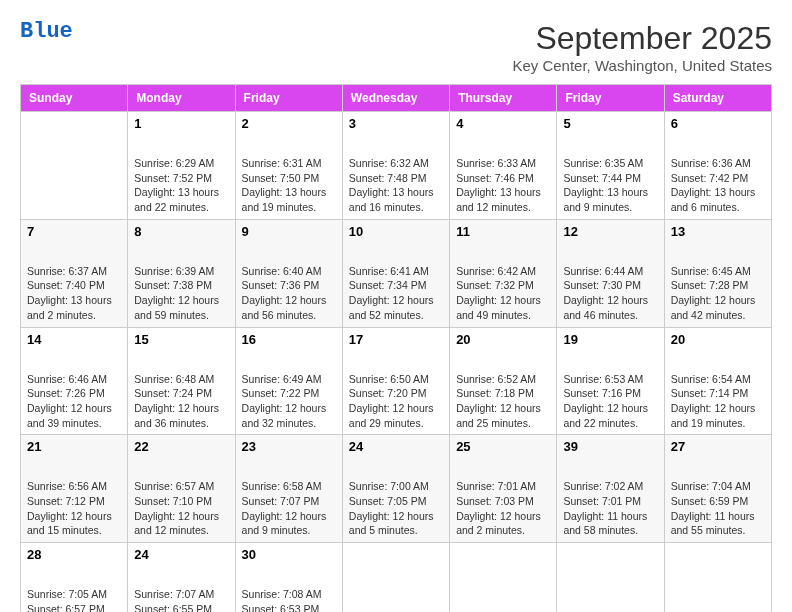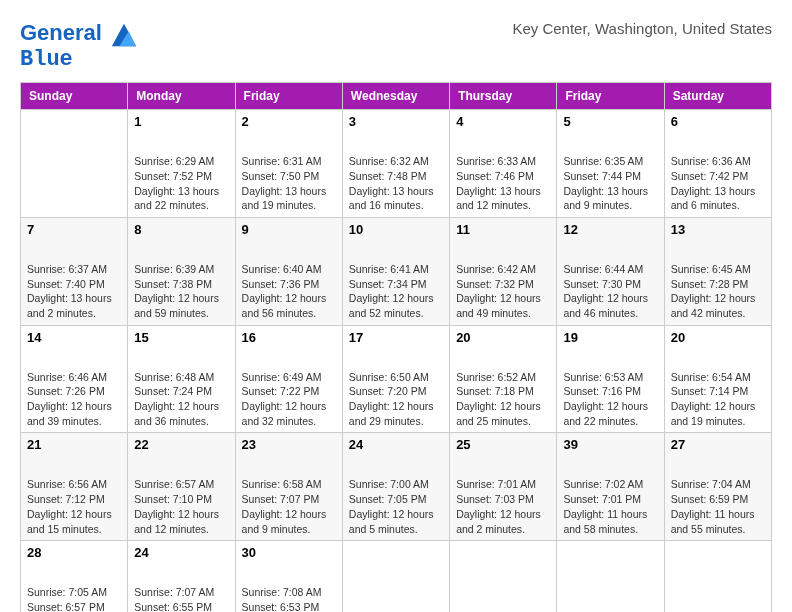--- a/index.html
+++ b/index.html
@@ -46,21 +46,21 @@
       font-size: 15px;
       font-weight: normal;
       color: #555;
     }
     table {
       width: 100%;
       border-collapse: collapse;
       font-size: 11px;
     }
     thead tr th {
-      background-color: #a21caf;
+      background-color: #d946ef;
       color: #fff;
       text-align: left;
       padding: 6px 8px;
       font-size: 12px;
       font-weight: bold;
       border: 1px solid #ccc;
     }
     tbody tr td {
       border: 1px solid #ccc;
       vertical-align: top;
@@ -85,35 +85,27 @@
     tbody tr:nth-child(even) td {
       background: #f7f7f7;
     }
   </style>
 </head>
 <body>
 
 <div class="header">
   <div class="logo">
     <div>
-      <div style="display:flex;align-items:center;">
-        <div class="logo-text">
-          <span>General</span>
-          <svg class="logo-icon" viewBox="0 0 30 30" style="display:inline-block;vertical-align:middle;">
-            <polygon points="2,28 15,4 28,28" fill="#1565c0"></polygon>
-            <polygon points="10,28 20,12 28,28" fill="#42a5f5"></polygon>
-          </svg>
-        </div>
-      </div>
       <div class="logo-text" style="color:#1565c0;font-size:22px;font-weight:bold;font-family:Liberation Mono, monospace;">
         <span>Blue</span>
       </div>
     </div>
   </div>
   <div class="title-block">
+    <h1>September 2025</h1>
     <h2>Key Center, Washington, United States</h2>
   </div>
 </div>
 
 <table>
   <thead>
     <tr>
       <th>Sunday</th>
       <th>Monday</th>
       <th>Friday</th>

